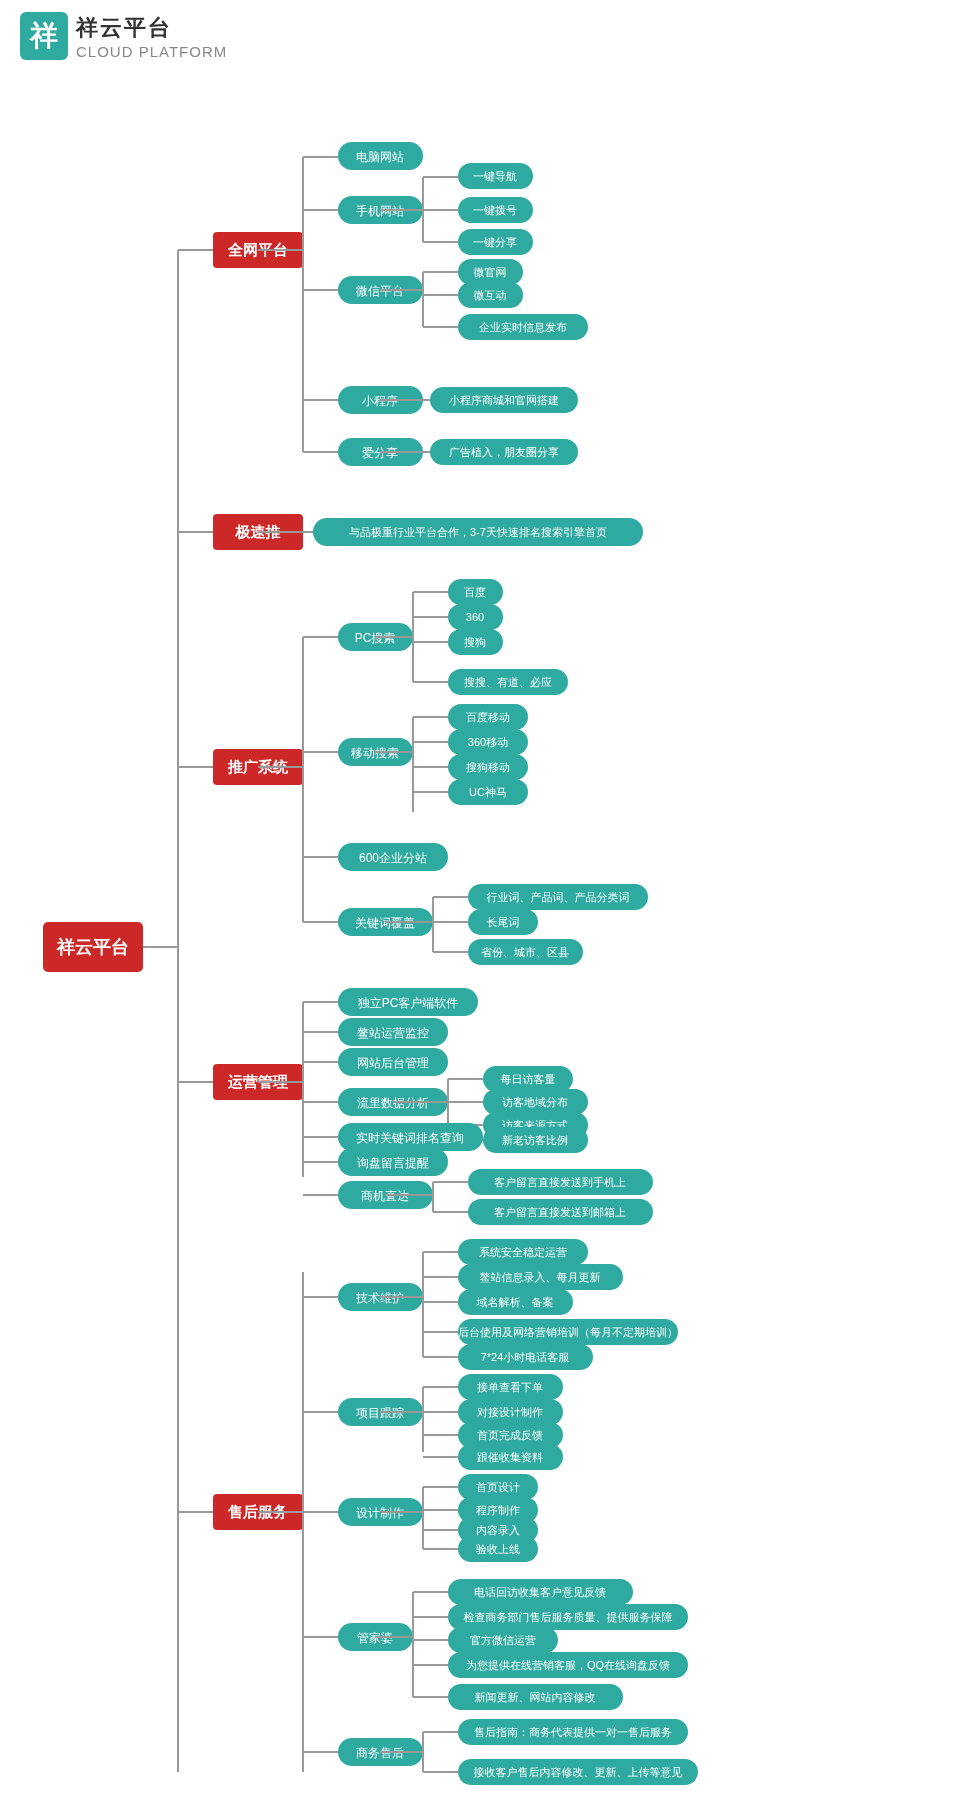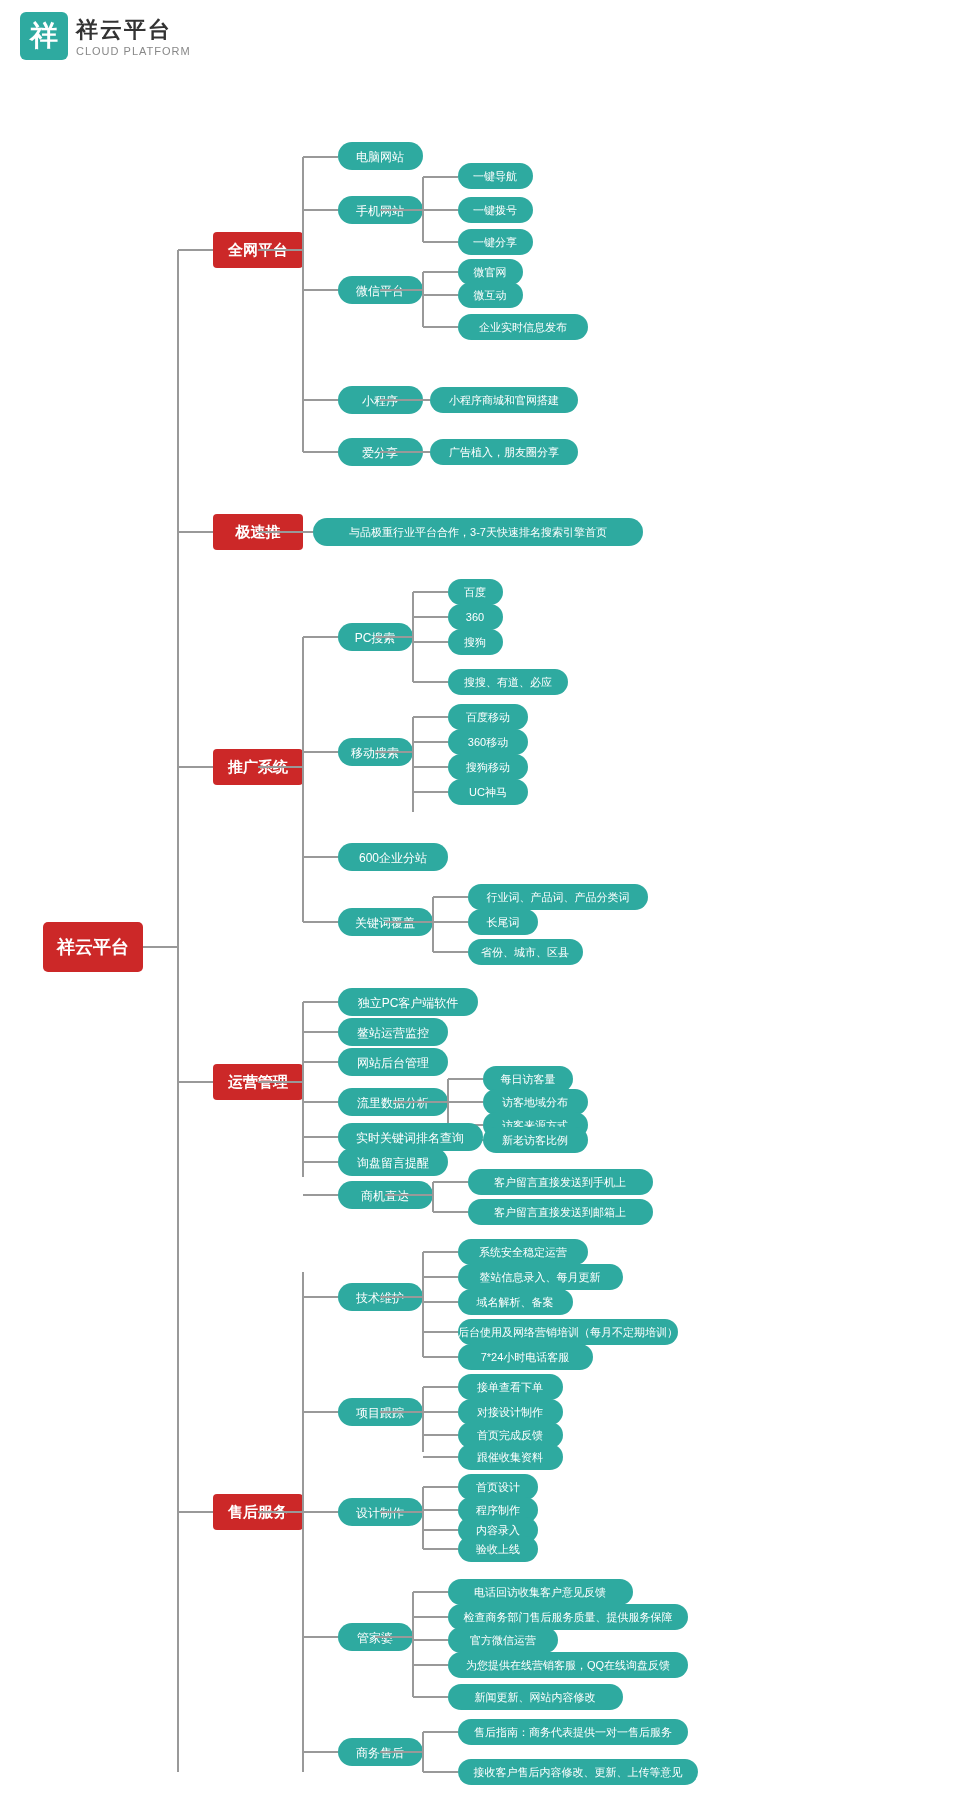--- a/index.html
+++ b/index.html
@@ -40,21 +40,21 @@
       display: flex;
       flex-direction: column;
     }
     .logo-title {
       font-size: 22px;
       font-weight: bold;
       color: #333;
       letter-spacing: 2px;
     }
     .logo-subtitle {
-      font-size: 11px;
+      font-size: 15px;
       color: #888;
       letter-spacing: 1px;
     }
 
     
     .main-content {
       padding: 10px 20px 30px 20px;
       position: relative;
     }
 

